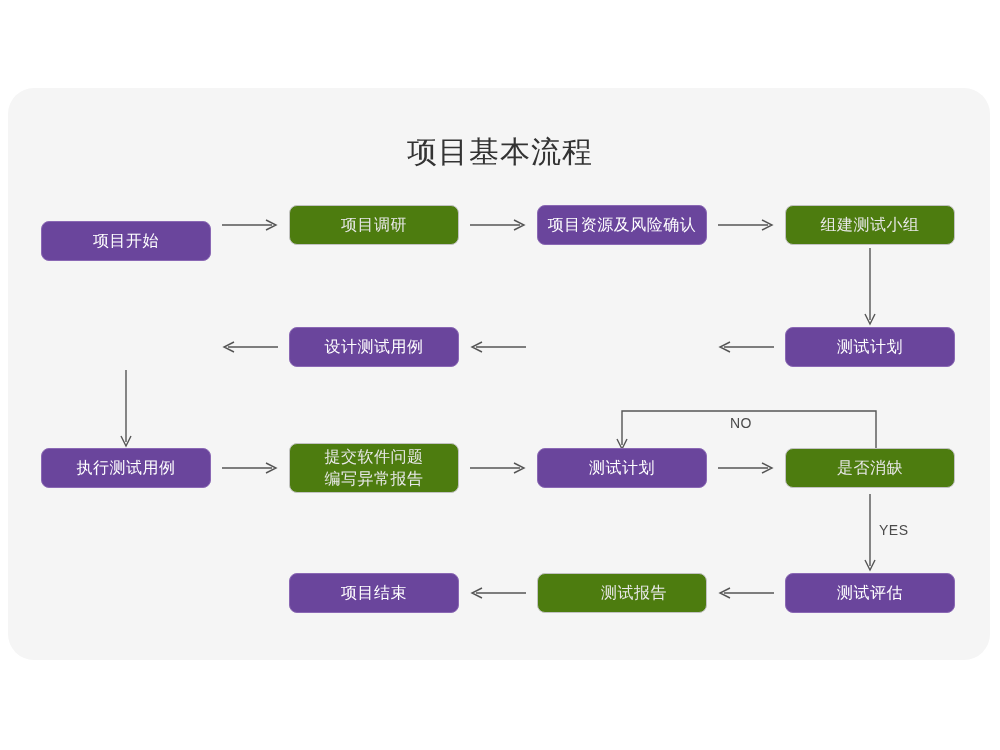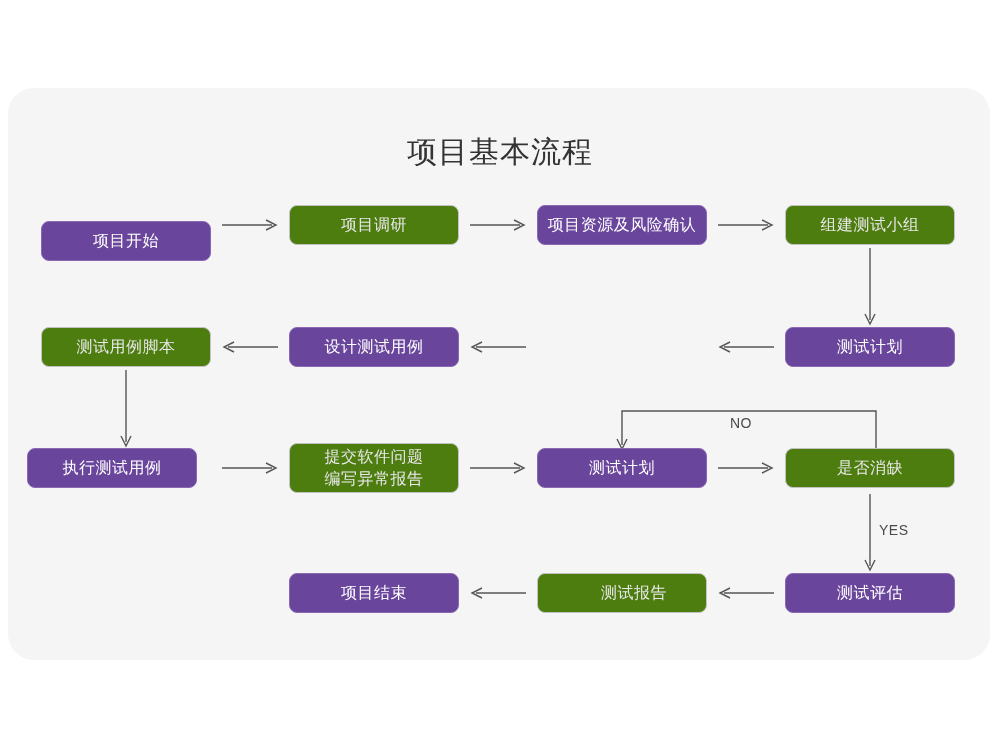--- a/index.html
+++ b/index.html
@@ -112,21 +112,20 @@
     <polyline points="44,1 54,6 44,11" fill="none" stroke="#555555" stroke-width="1.4"></polyline>
   </svg>
 
   <div class="node gray" style="left:785px; top:205px; width:170px; height:40px;">组建测试小组</div>
 
   <svg class="arrow-v" style="left:864px; top:248px;" width="12" height="78" viewBox="0 0 12 78">
     <line x1="6" y1="0" x2="6" y2="72" stroke="#555555" stroke-width="1.4"></line>
     <polyline points="1,66 6,76 11,66" fill="none" stroke="#555555" stroke-width="1.4"></polyline>
   </svg>
 
-  <div class="node gray" style="left:41px; top:327px; width:170px; height:40px;">测试用例脚本</div>
 
   <svg class="arrow-h" style="left:222px; top:341px;" width="56" height="12" viewBox="0 0 56 12">
     <line x1="6" y1="6" x2="56" y2="6" stroke="#555555" stroke-width="1.4"></line>
     <polyline points="12,1 2,6 12,11" fill="none" stroke="#555555" stroke-width="1.4"></polyline>
   </svg>
 
   <div class="node purple" style="left:289px; top:327px; width:170px; height:40px;">设计测试用例</div>
 
   <svg class="arrow-h" style="left:470px; top:341px;" width="56" height="12" viewBox="0 0 56 12">
     <line x1="6" y1="6" x2="56" y2="6" stroke="#555555" stroke-width="1.4"></line>
@@ -145,21 +144,21 @@
     <line x1="6" y1="0" x2="6" y2="72" stroke="#555555" stroke-width="1.4"></line>
     <polyline points="1,66 6,76 11,66" fill="none" stroke="#555555" stroke-width="1.4"></polyline>
   </svg>
 
   <svg class="conn" style="left:612px; top:405px;" width="270" height="48" viewBox="0 0 270 48">
     <path d="M 264 48 L 264 6 L 10 6 L 10 40" fill="none" stroke="#555555" stroke-width="1.4"></path>
     <polyline points="5,34 10,44 15,34" fill="none" stroke="#555555" stroke-width="1.4"></polyline>
   </svg>
   <div class="edge-label" style="left:730px; top:415px;">NO</div>
 
-  <div class="node purple" style="left:27px; top:448px; width:170px; height:40px;font-family:Liberation Serif, serif;">执行测试用例</div>
+  <div class="node purple" style="left:41px; top:448px; width:170px; height:40px;font-family:Liberation Serif, serif;">执行测试用例</div>
 
   <svg class="arrow-h" style="left:222px; top:462px;" width="56" height="12" viewBox="0 0 56 12">
     <line x1="0" y1="6" x2="50" y2="6" stroke="#555555" stroke-width="1.4"></line>
     <polyline points="44,1 54,6 44,11" fill="none" stroke="#555555" stroke-width="1.4"></polyline>
   </svg>
 
   <div class="node gray" style="left:289px; top:443px; width:170px; height:50px;">提交软件问题
 编写异常报告</div>
 
   <svg class="arrow-h" style="left:470px; top:462px;" width="56" height="12" viewBox="0 0 56 12">

